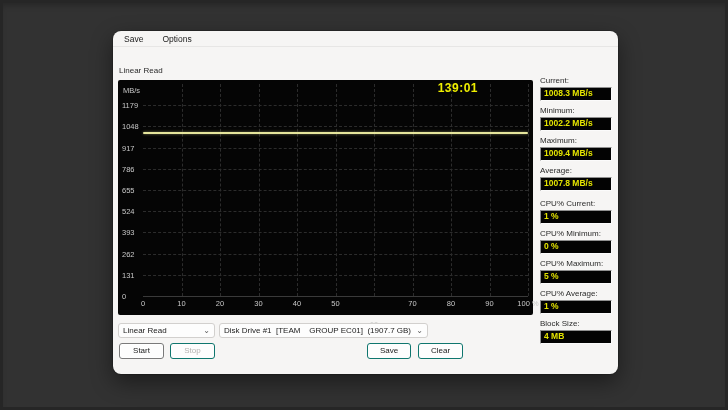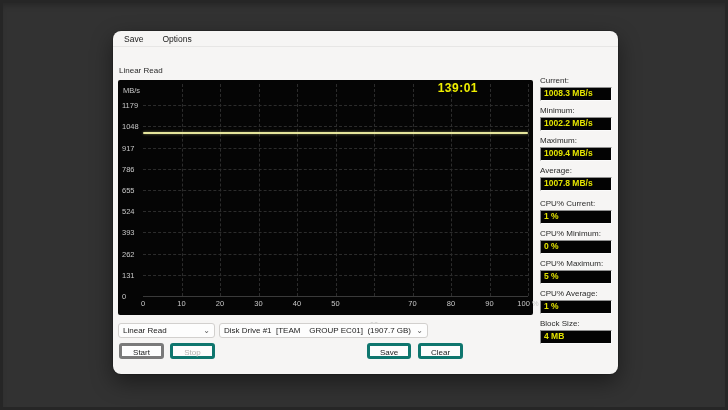--- a/index.html
+++ b/index.html
@@ -28,21 +28,21 @@
   .xlab{position:absolute;top:100%;margin-top:3px;transform:translateX(-50%);font-size:7.5px;color:#c8c8c8;white-space:nowrap;}
   .dataline{position:absolute;left:0;height:2px;border-radius:1px;}
   .timer{position:absolute;top:1px;right:55px;font-size:12px;font-weight:bold;letter-spacing:.5px;}
   
   .select{position:absolute;height:15px;background:#fdfdfd;border:1px solid #d2d0ce;border-radius:3px;
           display:flex;align-items:center;font-size:8px;color:#1b1b1b;padding:0 4px;box-sizing:border-box;}
   .select .val{flex:1;white-space:pre;overflow:hidden;}
   .chev{color:#5f5f5f;font-size:8px;line-height:8px;margin-left:3px;}
   .sel-bench{left:5px;top:292px;width:97px;}
   .sel-drive{left:106px;top:292px;width:209px;}
-  .btn{position:absolute;top:312px;height:16px;background:#fdfdfd;border:3px solid #0f766e;border-radius:3px;
+  .btn{position:absolute;top:312px;height:16px;background:#fdfdfd;border:1px solid #0f766e;border-radius:3px;
        font-size:8px;color:#1b1b1b;text-align:center;line-height:14px;box-sizing:border-box;}
   .btn-start{left:6px;width:45px;border-color:#7a7a7a;box-shadow:0 0 0 1px #fff inset;}
   .btn-stop{left:57px;width:45px;color:#b4b2b0;}
   .btn-save{left:254px;width:44px;}
   .btn-clear{left:305px;width:45px;}
   
   .stats{position:absolute;left:427px;top:45px;width:72px;}
   .stat{position:absolute;left:0;width:72px;}
   .stat .lab{font-size:8px;color:#2a2a2a;margin-bottom:2px;white-space:nowrap;}
   .stat .box{height:12px;background:#030303;border:1px solid;border-color:#8f8f8f #fbfbfb #fbfbfb #8f8f8f;

